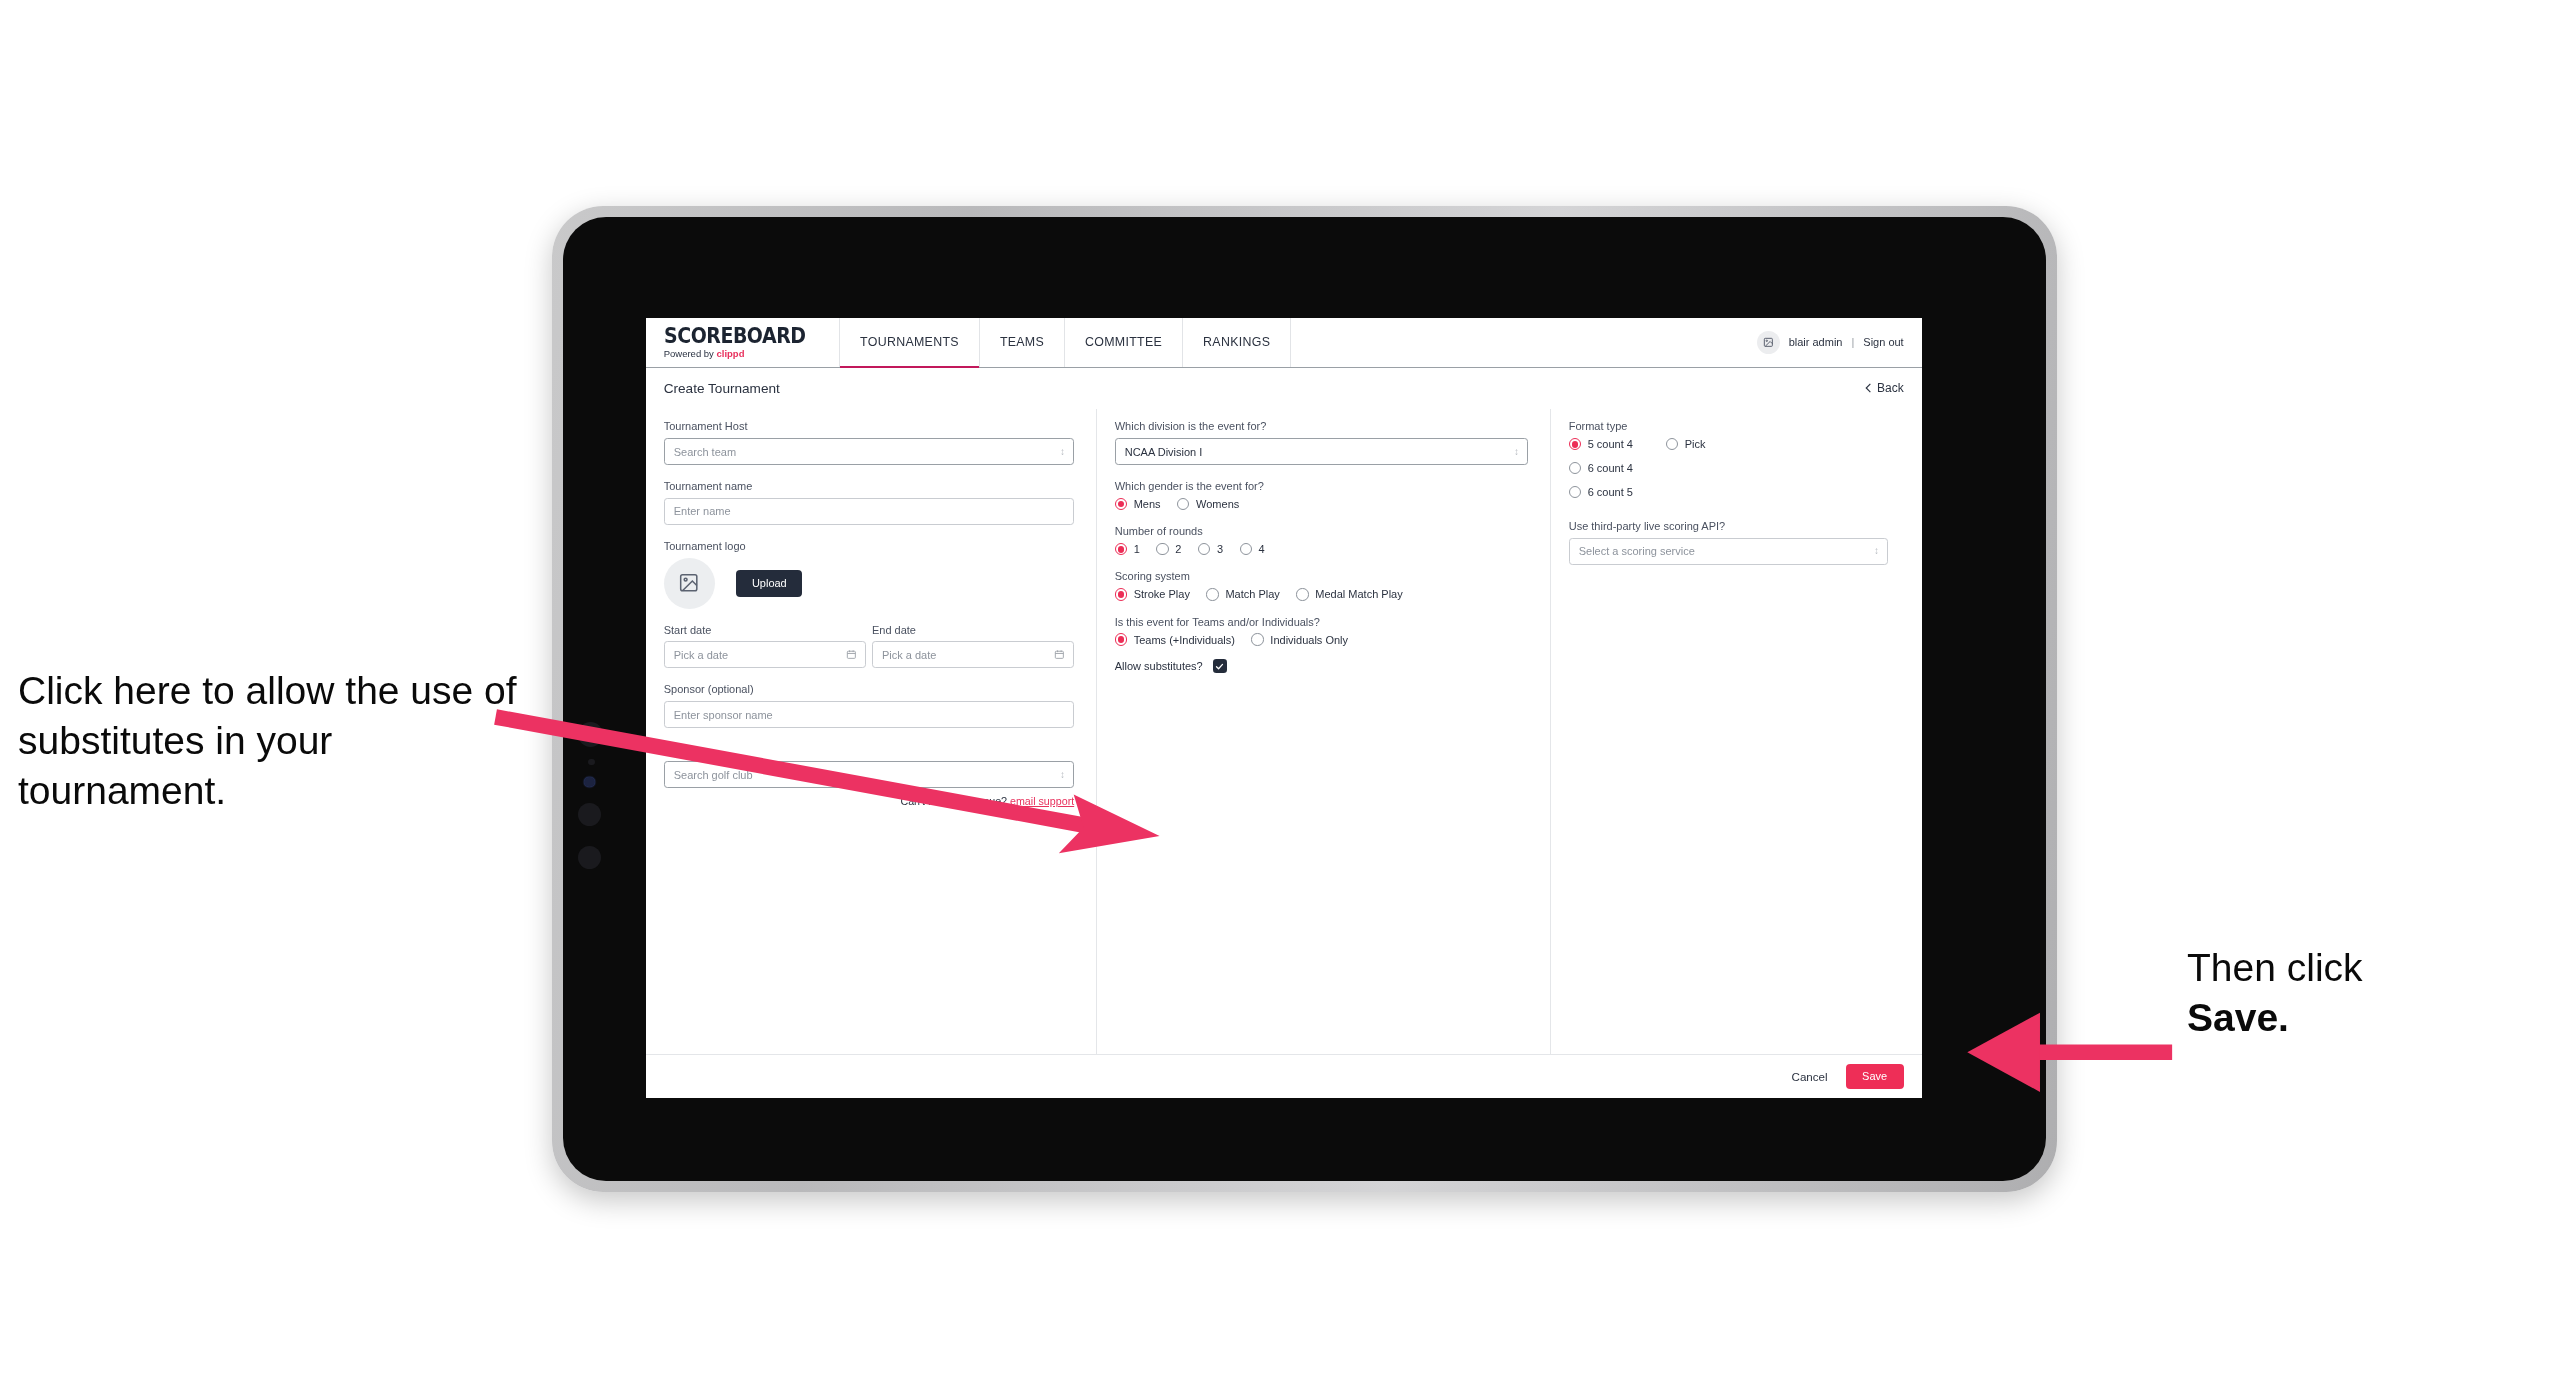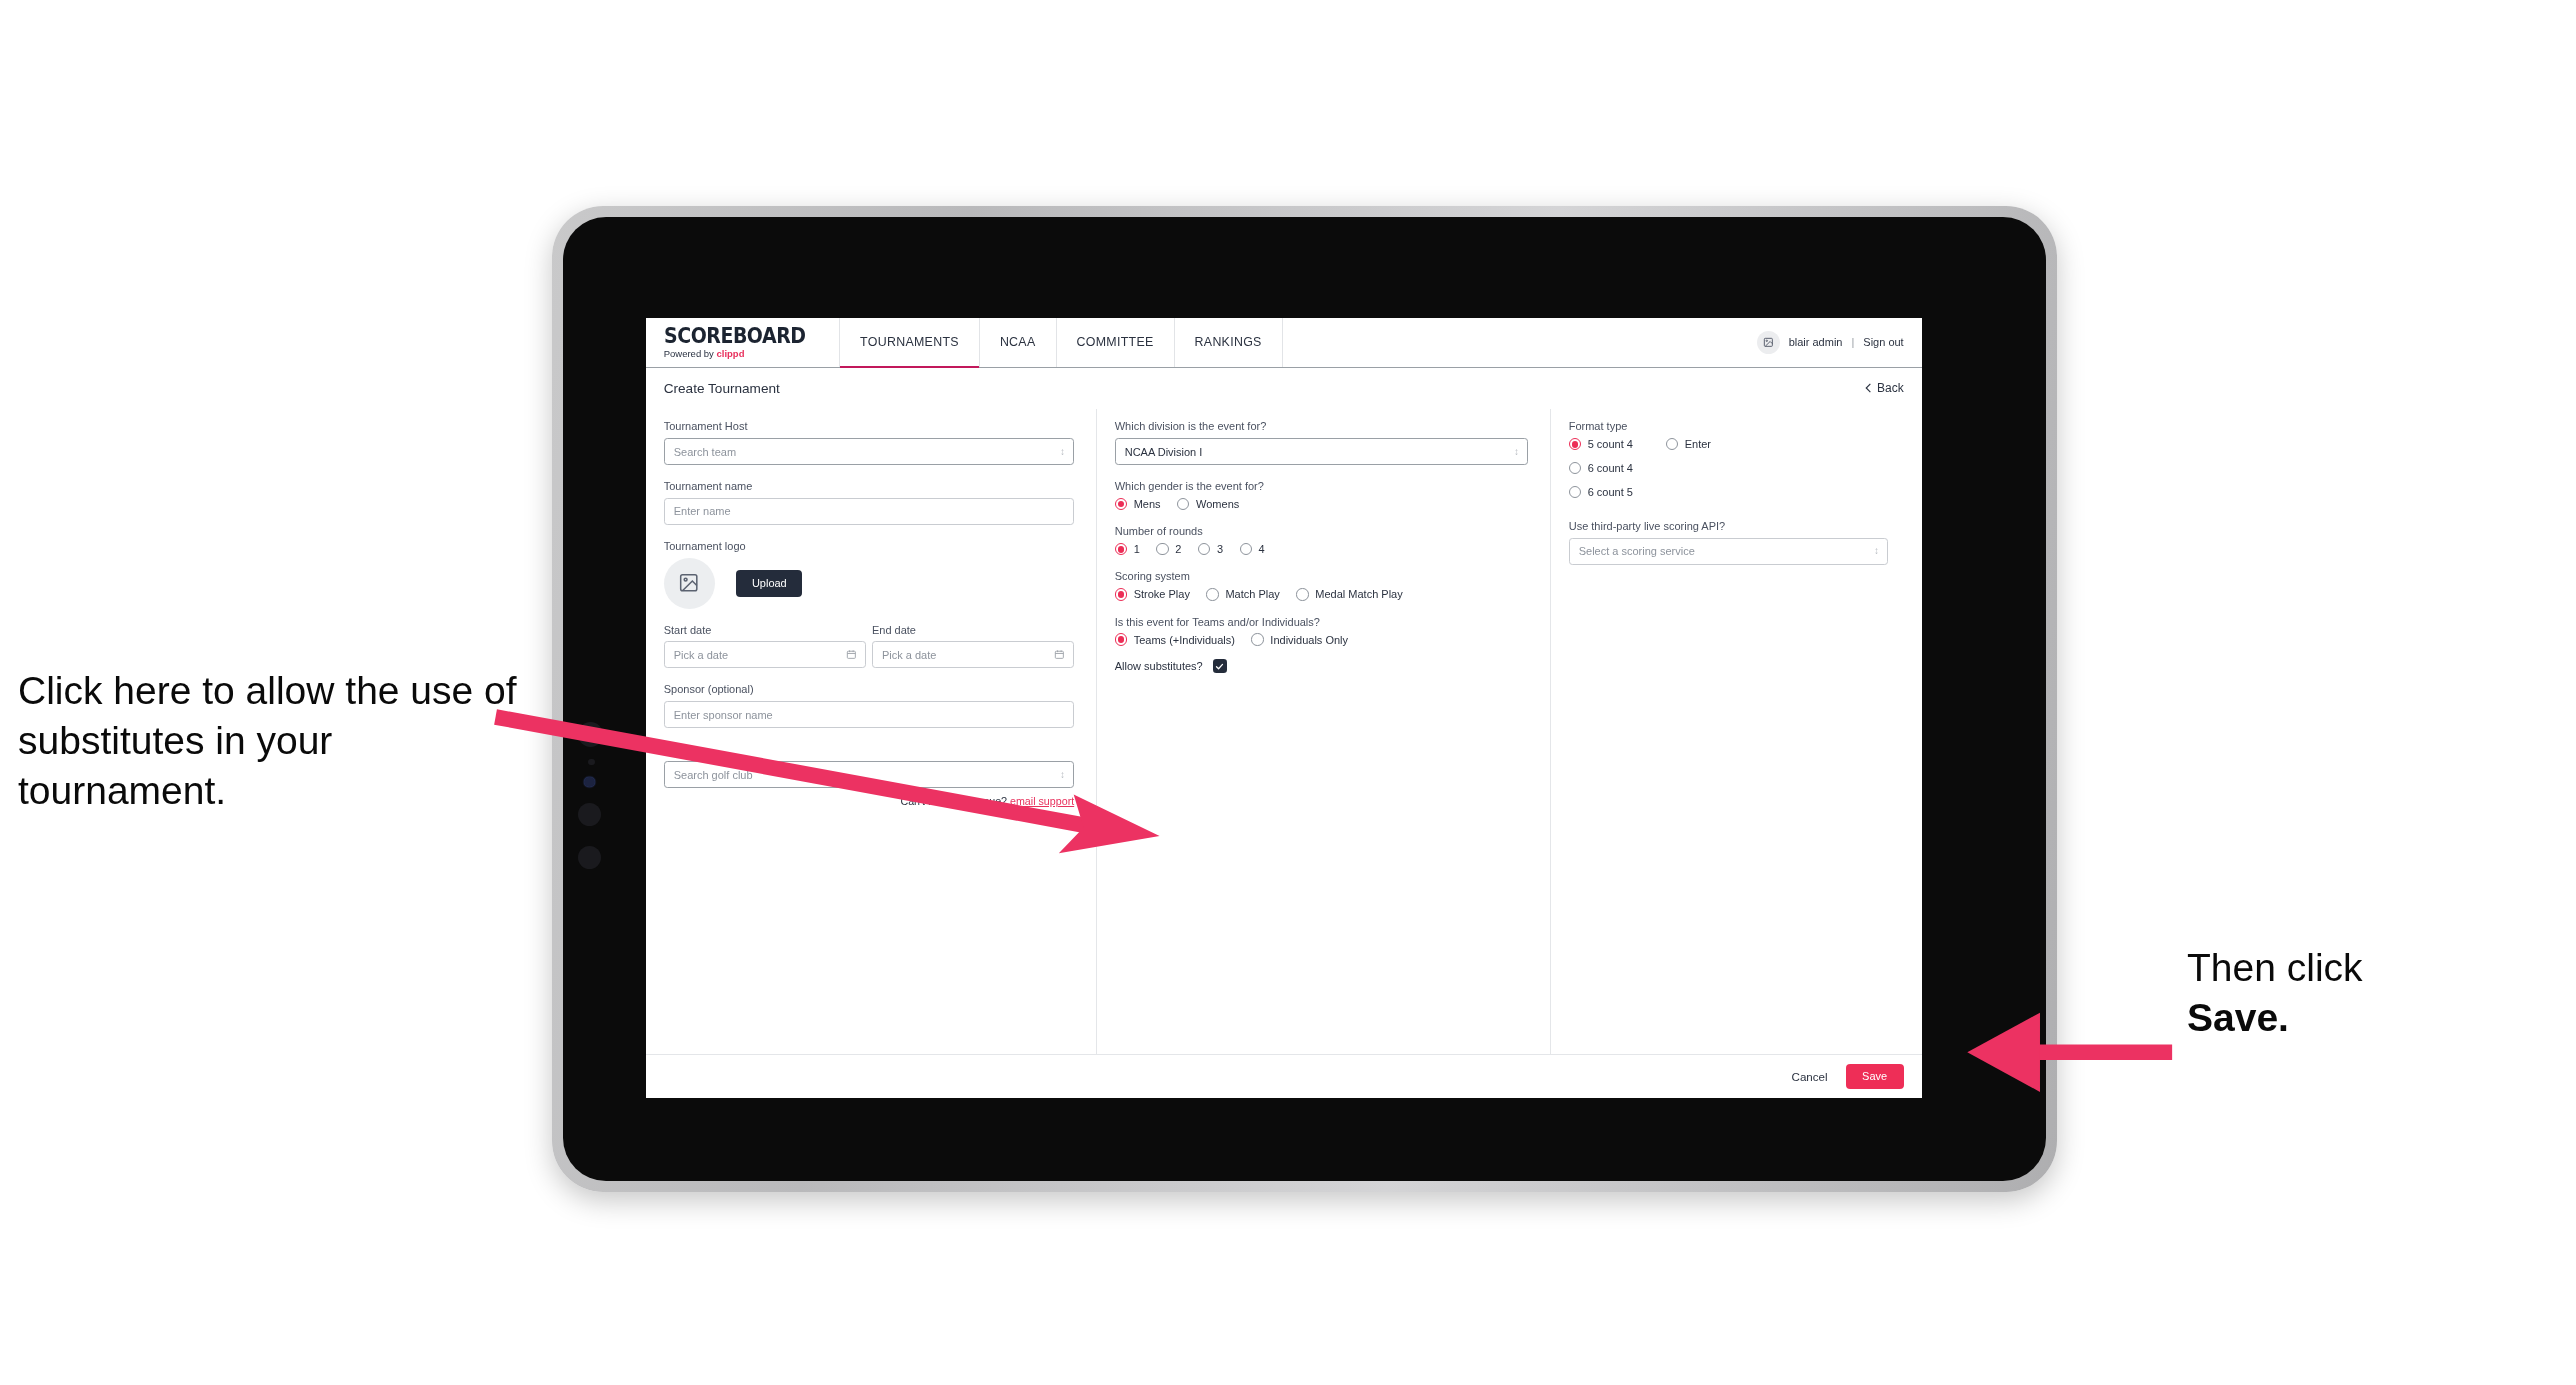--- a/index.html
+++ b/index.html
@@ -341,21 +341,21 @@
           <div class="brand">
             <div class="brand-name">SCOREBOARD</div>
             <div class="brand-sub"><span>Powered by </span><b>clippd</b></div>
           </div>
 
           <div class="nav-tabs">
             <div class="nav-tab active">
                 <span>TOURNAMENTS</span>
               </div>
             <div class="nav-tab">
-                <span>NCAA</span>
+                <span>TEAMS</span>
               </div>
             <div class="nav-tab">
                 <span>COMMITTEE</span>
               </div>
             <div class="nav-tab">
                 <span>RANKINGS</span>
               </div>
           </div>
 
           <div class="nav-right">
@@ -565,21 +565,21 @@
                     <span>6 count 4</span>
                   </div>
                   <div class="radio">
                     <span class="dot"></span>
                     <span>6 count 5</span>
                   </div>
                 </div>
                 <div class="format-stack">
                   <div class="radio">
                     <span class="dot"></span>
-                    <span>Enter</span>
+                    <span>Pick</span>
                   </div>
                 </div>
               </div>
             </div>
 
             <div class="group" style="margin-top:21.5px;">
               <div class="field-label">Use third-party live scoring API?</div>
               <div class="input light">
                 <span>Select a scoring service</span>
                 <span class="spin">↕</span>

